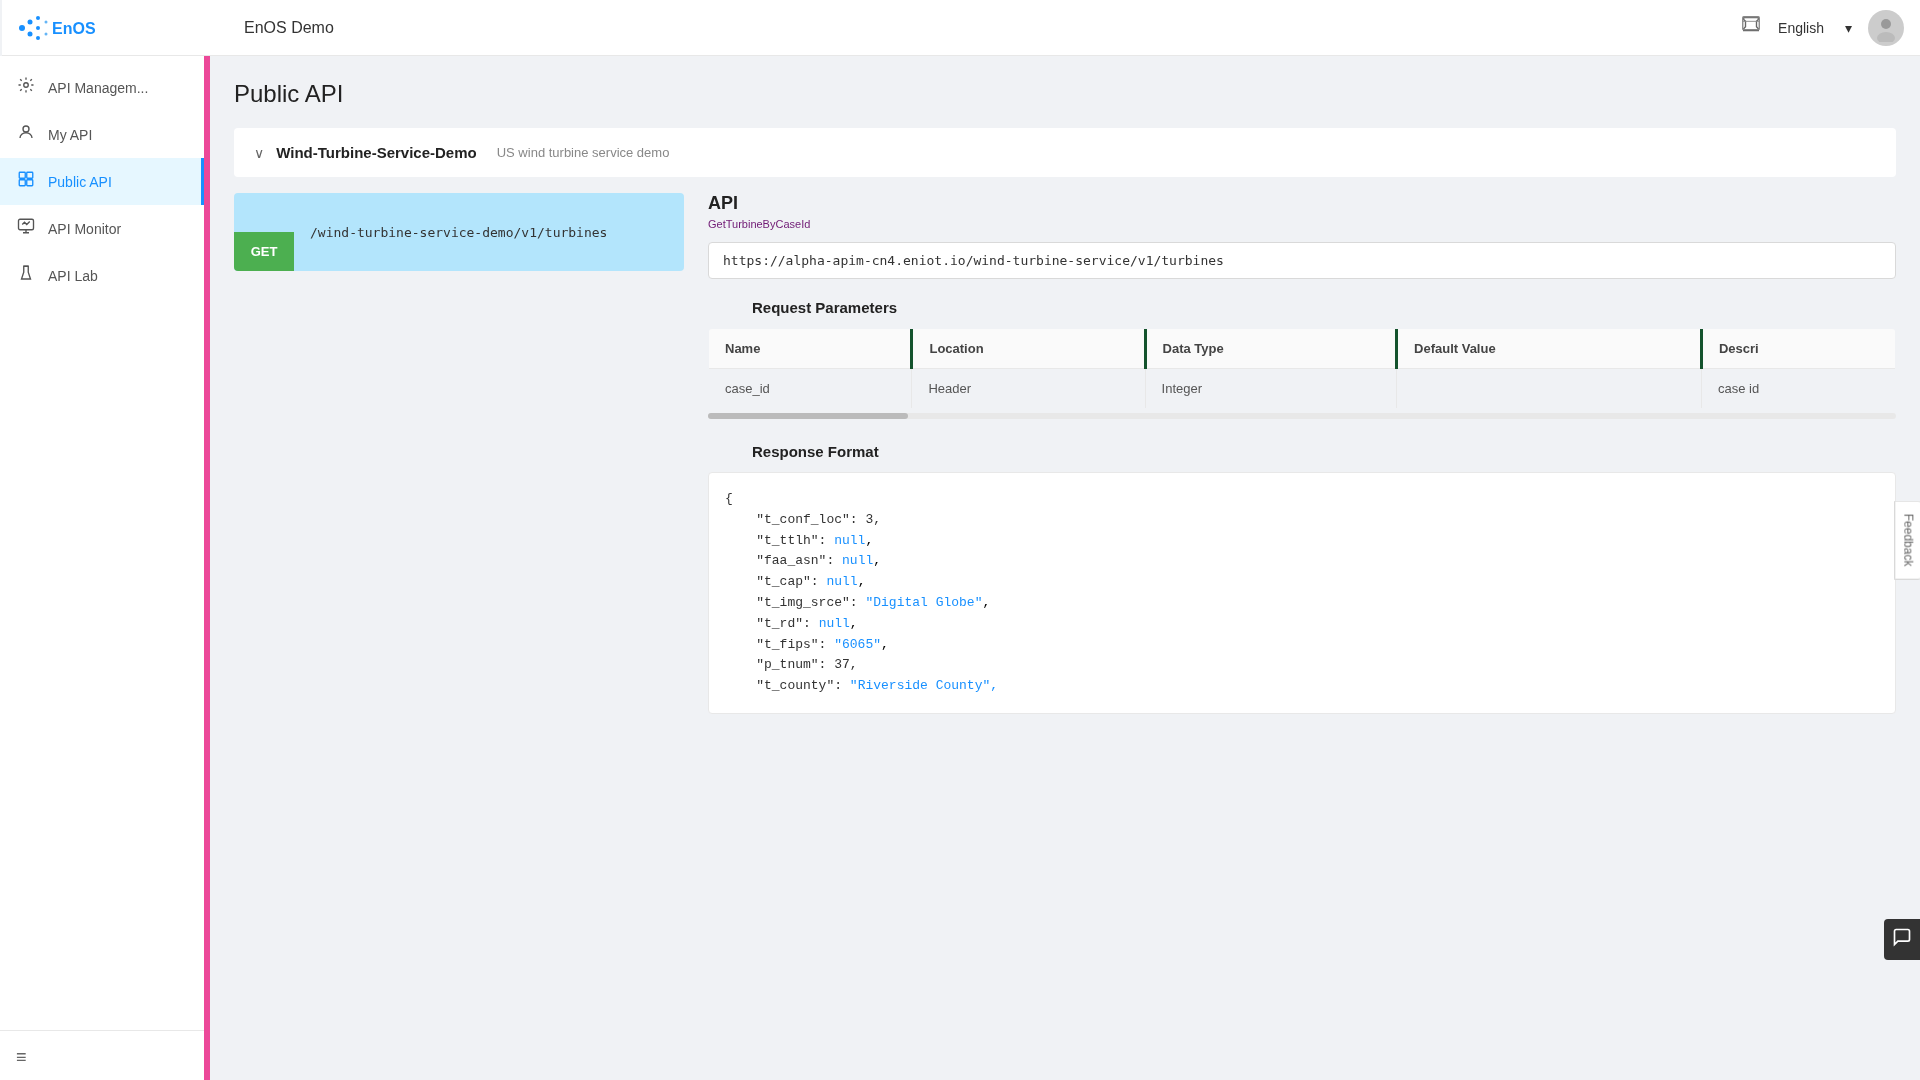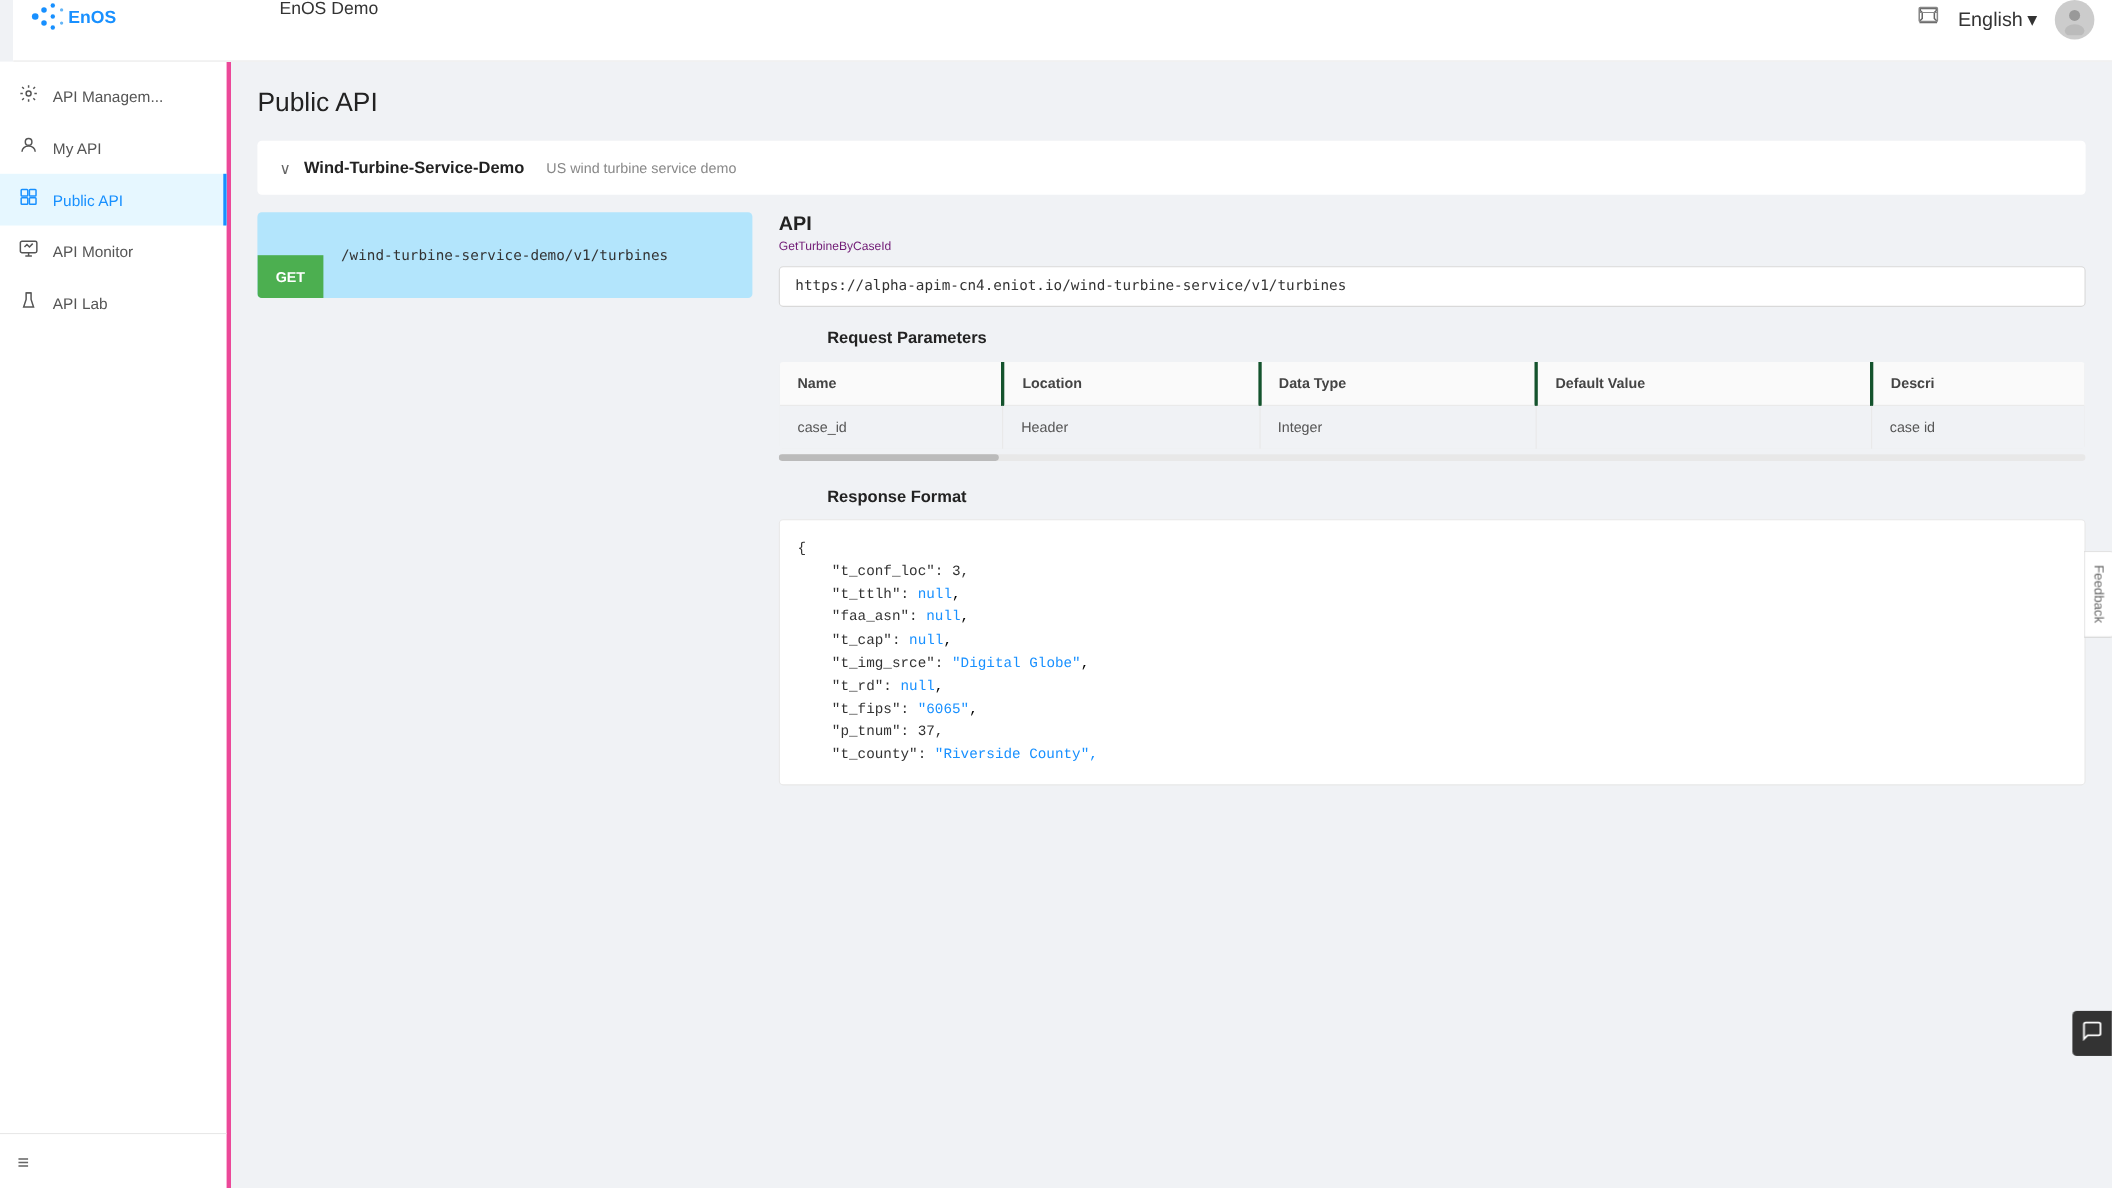--- a/index.html
+++ b/index.html
@@ -1,37 +1,37 @@
 <!DOCTYPE html>
 <html><head>
   <meta charset="utf-8">
   <style>
     * { box-sizing: border-box; margin: 0; padding: 0; }
     body { font-family: -apple-system, BlinkMacSystemFont, 'Segoe UI', Arial, sans-serif; background: #f0f2f5; height: 1080px; overflow: hidden; }
 
     
     .header {
-      display: flex; align-items: flex-start; background: #fff;
+      display: flex; align-items: center; background: #fff;
       height: 56px; padding: 0 16px; border-bottom: 1px solid #e8e8e8;
-      position: fixed; top: 0; left: 12px; right: 0; z-index: 100;
+      position: fixed; top: 0; left: 2px; right: 0; z-index: 100;
     }
     .header-logo { display: flex; align-items: center; gap: 8px; width: 210px; }
     .logo-icon { display: flex; align-items: center; }
     .header-title { font-size: 16px; color: #333; flex: 1; padding-left: 16px; }
     .header-right { display: flex; align-items: center; gap: 16px; }
     .header-bell { font-size: 20px; color: #666; cursor: pointer; }
-    .header-lang { display: flex; align-items: center; gap: 4px; font-size: 18px; color: #333; cursor: pointer; }
+    .header-lang { display: flex; align-items: center; gap: 21px; font-size: 14px; color: #333; cursor: pointer; }
     .header-avatar { width: 36px; height: 36px; border-radius: 50%; background: #ccc; display: flex; align-items: center; justify-content: center; cursor: pointer; }
 
     
     .layout { display: flex; margin-top: 56px; height: calc(1080px - 56px); }
 
     
     .sidebar {
-      width: 210px; background: #fff; border-right: 4px solid #ec4899;
+      width: 210px; background: #fff; border-right: 6px solid #ec4899;
       display: flex; flex-direction: column; padding-top: 8px;
       flex-shrink: 0;
     }
     .sidebar-item {
       display: flex; align-items: center; gap: 12px; padding: 12px 16px;
       cursor: pointer; color: #555; font-size: 14px; position: relative;
     }
     .sidebar-item.active { color: #1890ff; background: #e6f7ff; border-right: 3px solid #1890ff; }
     .sidebar-item-icon { font-size: 18px; width: 20px; text-align: center; }
     .sidebar-bottom { margin-top: auto; padding: 12px 16px; cursor: pointer; font-size: 18px; color: #666; }

